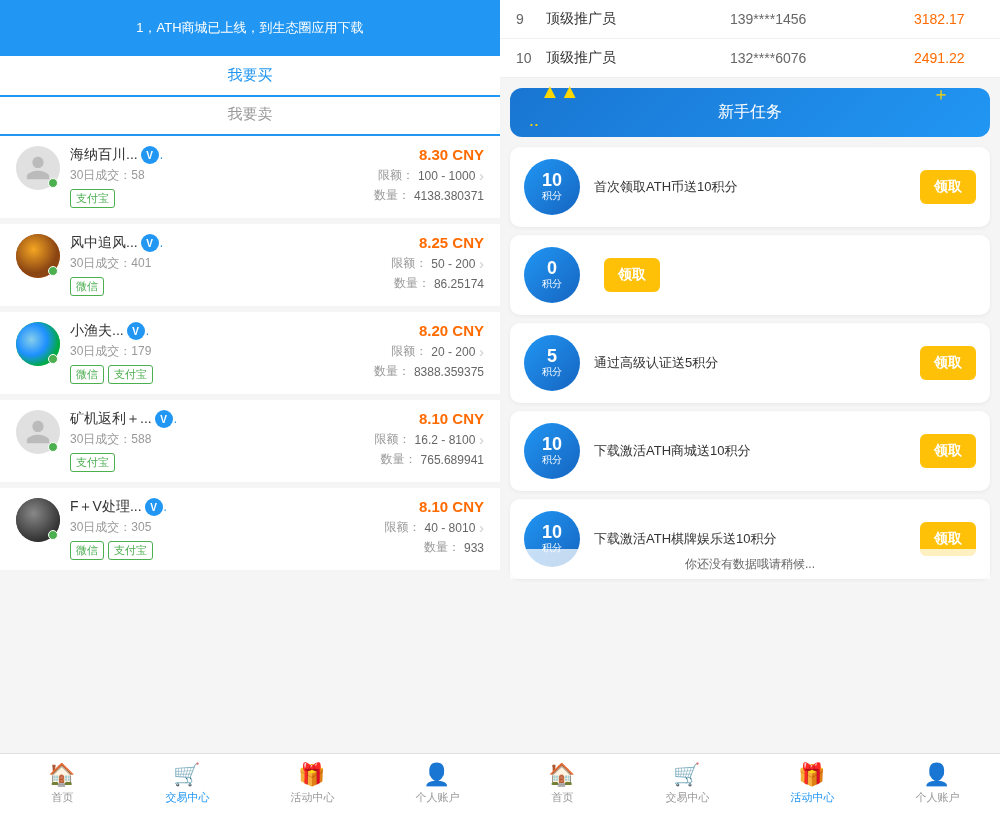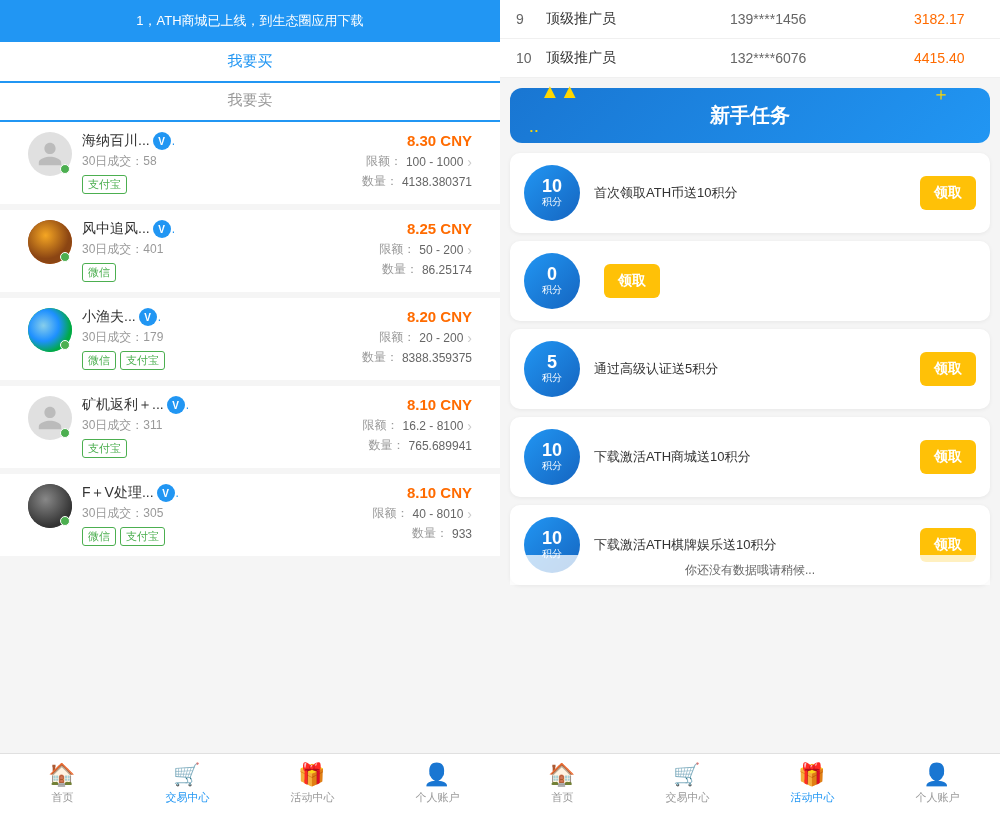--- a/index.html
+++ b/index.html
@@ -19,21 +19,21 @@
       background: #fff;
       display: flex;
       flex-direction: column;
       overflow: hidden;
     }
 
     .top-banner {
       background: #2196F3;
       color: #fff;
       font-size: 13px;
-      padding: 12px 12px;
+      padding: 19px 12px;
       text-align: center;
       flex-shrink: 0;
     }
 
     .tab-bar-top {
       display: flex;
       border-bottom: 2px solid #2196F3;
       flex-shrink: 0;
       flex-direction: column;
     }
@@ -55,21 +55,21 @@
 
     .listings {
       flex: 1;
       overflow-y: auto;
       background: #f5f5f5;
     }
 
     .listing-item {
       background: #fff;
       margin-bottom: 6px;
-      padding: 10px 28px;
+      padding: 10px 16px;
       display: flex;
       align-items: flex-start;
     }
 
     .avatar-placeholder {
       width: 44px;
       height: 44px;
       border-radius: 50%;
       background: #e0e0e0;
       display: flex;
@@ -269,22 +269,22 @@
       border-radius: 12px;
       padding: 14px 20px;
       text-align: center;
       margin-bottom: 10px;
       position: relative;
       overflow: visible;
     }
 
     .tasks-banner-title {
       color: #fff;
-      font-size: 20px;
-      font-weight: bold;
+      font-size: 16px;
+      font-weight: normal;
     }
 
     .tasks-banner-decoration {
       position: absolute;
       top: -8px;
       left: 30px;
       color: #FFD700;
       font-size: 20px;
     }
 
@@ -497,21 +497,21 @@
         </div>
         <div class="online-dot"></div>
       </div>
       <div class="listing-info">
         <div class="listing-name-row">
           <span class="listing-name">矿机返利＋...</span>
           <span class="verified-badge">V</span>
           <span class="verified-dot">.</span>
         </div>
         <div class="listing-trades">
-          <span>30日成交：</span><span>311</span>
+          <span>30日成交：</span><span>588</span>
         </div>
         <div class="payment-tags">
           <span class="payment-tag">支付宝</span>
         </div>
       </div>
       <div class="listing-right">
         <div class="listing-price">8.10 CNY</div>
         <div class="listing-limit">
           <span>限额：</span>
             <span>16.2 - 8100</span>
@@ -586,21 +586,21 @@
     <div class="leaderboard-row">
       <span class="leaderboard-rank">9</span>
       <span class="leaderboard-title">顶级推广员</span>
       <span class="leaderboard-phone">139****1456</span>
       <span class="leaderboard-amount">3182.17</span>
     </div>
     <div class="leaderboard-row">
       <span class="leaderboard-rank">10</span>
       <span class="leaderboard-title">顶级推广员</span>
       <span class="leaderboard-phone">132****6076</span>
-      <span class="leaderboard-amount">4415.40</span>
+      <span class="leaderboard-amount">2491.22</span>
     </div>
   </div>
 
   <div class="tasks-section">
 
     <div class="tasks-banner">
       <span class="tasks-banner-decoration">▲▲</span>
       <span class="tasks-banner-plus">＋</span>
       <span class="tasks-banner-title">新手任务</span>
       <span class="tasks-banner-dots">• •</span>

